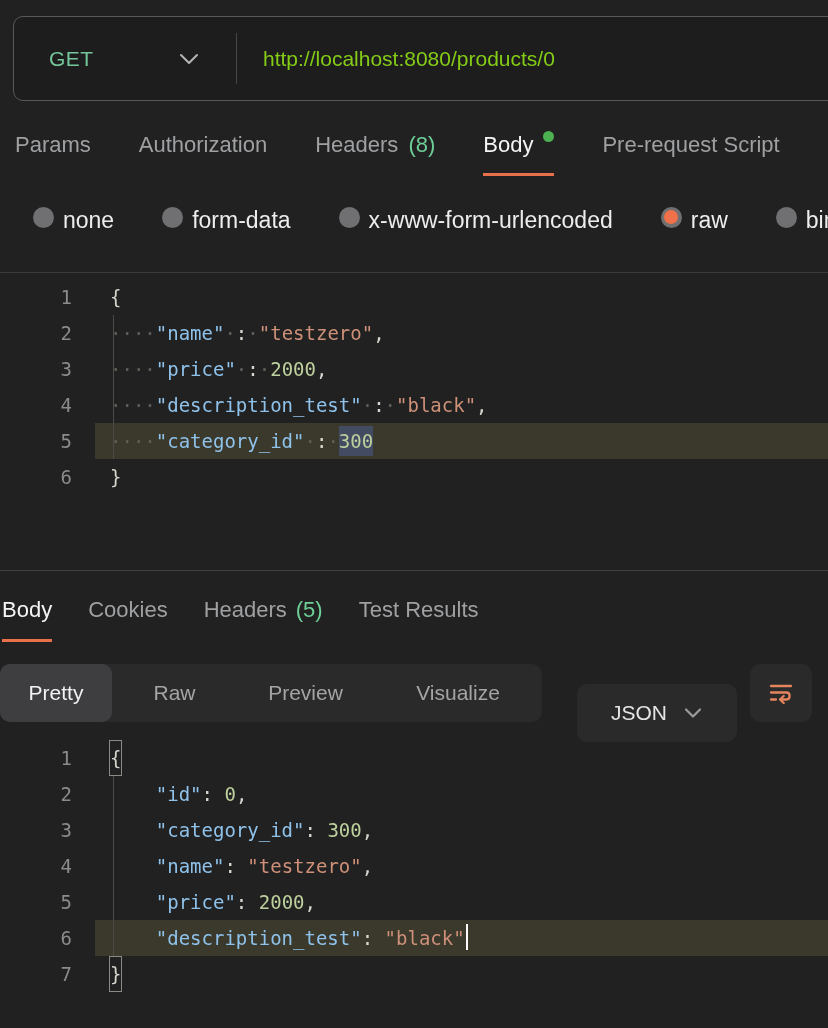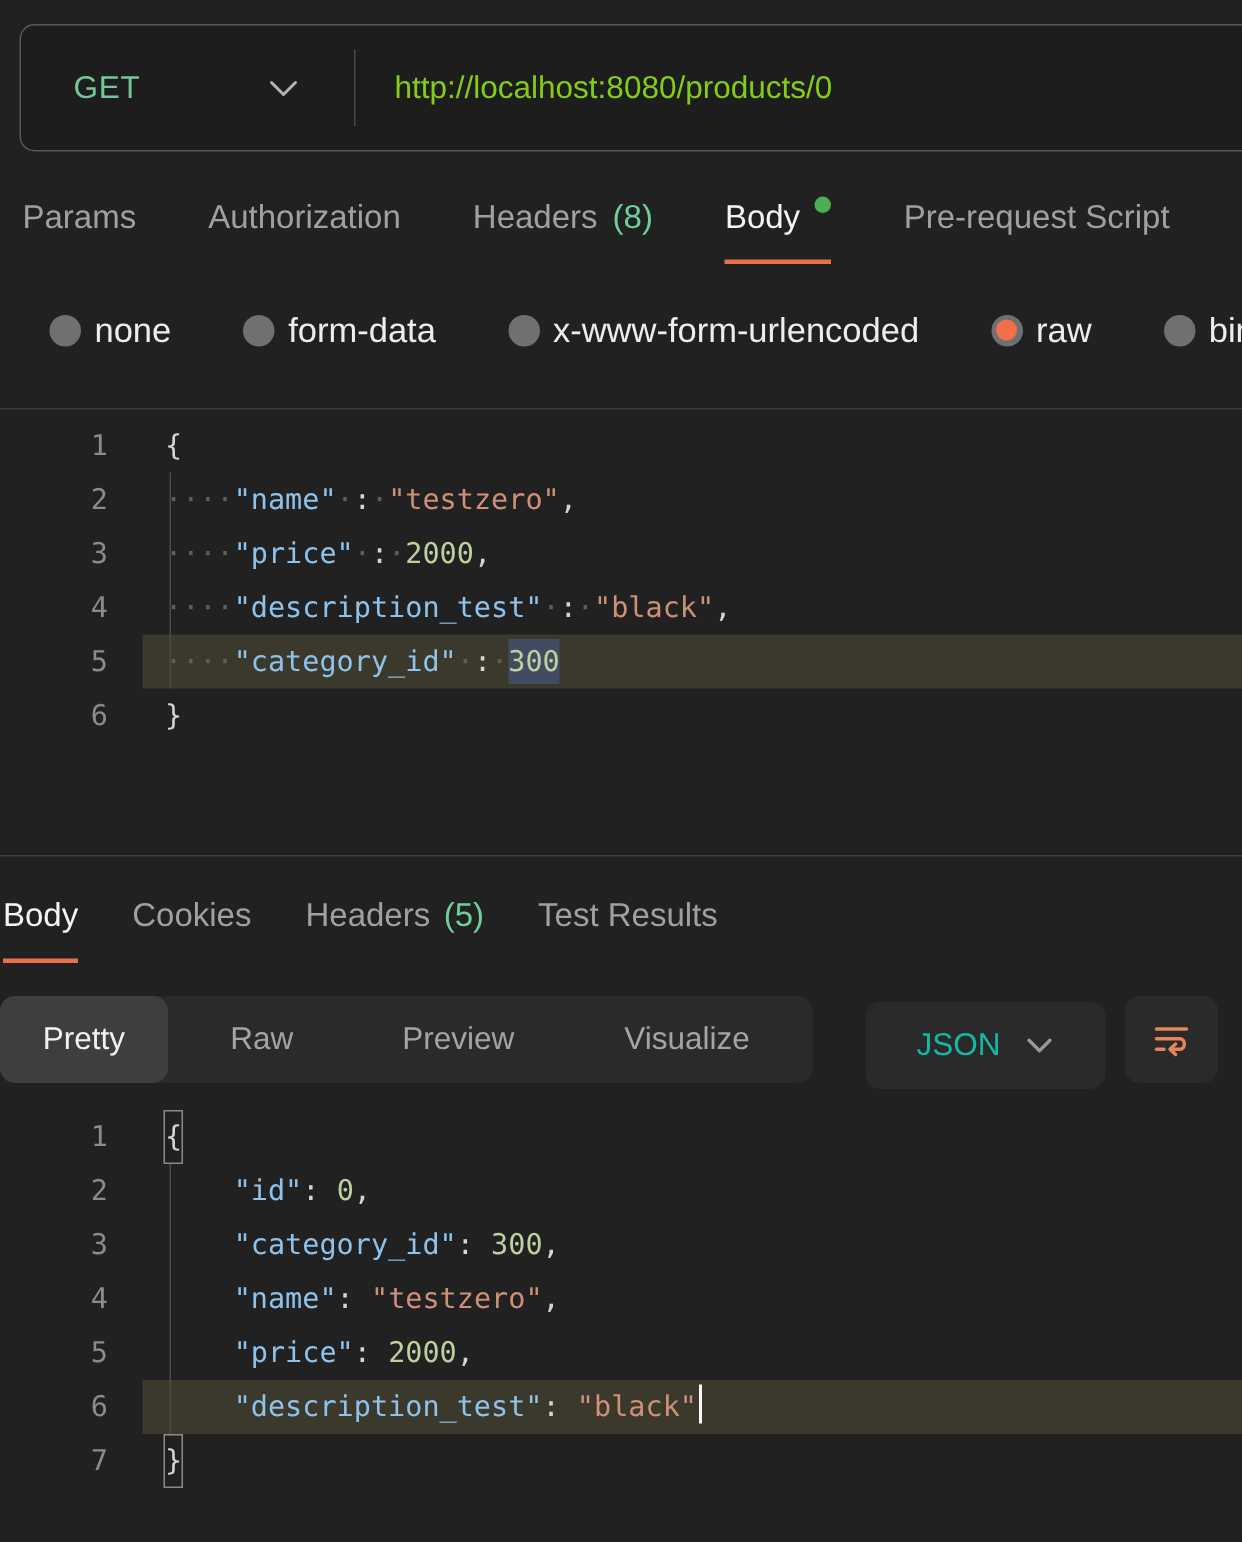--- a/index.html
+++ b/index.html
@@ -20,21 +20,21 @@
   .url-text{position:absolute;left:249px;top:50%;transform:translateY(-50%);
     font-size:21px;color:#84cc16;white-space:nowrap}
   
   .tabs{position:absolute;top:131px;left:15px;display:flex;gap:48px;white-space:nowrap}
   .tab{font-size:22px;line-height:28px;color:#9fa0a2;padding-bottom:14px;border-bottom:3px solid transparent;display:flex;align-items:flex-start;gap:10px}
   .tab.active{color:#f4f4f4;border-bottom-color:#e8704a}
   .tab .count{color:#6ecf97}
   .unsaved-dot{width:11px;height:11px;border-radius:50%;background:#4caf50;display:inline-block}
   
   .radio-row{position:absolute;top:196px;left:0;width:828px;height:48px;display:flex;align-items:center;gap:48px;padding-left:33px;white-space:nowrap}
-  .radio{display:flex;align-items:center;gap:9px;font-size:23px;color:#ededee}
+  .radio{display:flex;align-items:flex-start;gap:9px;font-size:23px;color:#ededee}
   .radio-circle{width:21px;height:21px;border-radius:50%;background:#707072;flex:none;position:relative}
   .radio-circle.selected::after{content:"";position:absolute;inset:3.5px;border-radius:50%;background:#ef7049}
   
   .hr{position:absolute;left:0;width:828px;height:1px;background:#3c3c3d}
   
   .editor{position:absolute;left:0;width:828px;font-family:"DejaVu Sans Mono",monospace;font-size:19px}
   .code-line{position:relative;height:36px;line-height:36px;display:flex;white-space:pre}
   .lnum{width:72px;text-align:right;color:#8b8b8b;flex:none;position:relative;z-index:1}
   .line-content{padding-left:38px;position:relative;z-index:1}
   .code-line.hl::before{content:"";position:absolute;left:95px;right:0;top:0;bottom:0;background:#3a392c}
@@ -51,22 +51,22 @@
   
   .resp-tabs{position:absolute;top:596px;left:2px;display:flex;gap:36px;white-space:nowrap}
   .resp-tab{font-size:22px;line-height:27px;color:#9fa0a2;padding-bottom:16px;border-bottom:3px solid transparent;display:flex;gap:9px}
   .resp-tab.active{color:#f4f4f4;border-bottom-color:#e8704a}
   .resp-tab .count{color:#6ecf97}
   
   .pill-group{position:absolute;top:664px;left:0;height:58px;background:#2a2a2b;border-radius:10px;display:flex;align-items:stretch}
   .seg{display:flex;align-items:center;justify-content:center;font-size:21px;color:#a4a4a6;border-radius:10px}
   .seg.active{background:#3e3e40;color:#f2f2f2}
   .seg-pretty{width:112px}.seg-raw{width:125px}.seg-preview{width:137px}.seg-visualize{width:168px}
-  .format-select{position:absolute;top:668px;left:577px;width:160px;height:58px;background:#2a2a2b;border-radius:10px;
-    display:flex;align-items:center;justify-content:center;gap:16px;font-size:21px;font-weight:500;color:#14b8a6}
+  .format-select{position:absolute;top:684px;left:577px;width:160px;height:58px;background:#2a2a2b;border-radius:10px;
+    display:flex;align-items:center;justify-content:center;gap:16px;font-size:21px;font-weight:500;color:#e5e5e5}
   .wrap-btn{position:absolute;top:664px;left:750px;width:62px;height:58px;background:#2a2a2b;border-radius:10px;
     display:flex;align-items:center;justify-content:center}
 </style>
 </head>
 <body>
 
 <div class="url-bar">
   <span class="method">GET</span>
   <span class="method-chevron">
     <svg width="24" height="16" viewBox="0 0 24 16">

